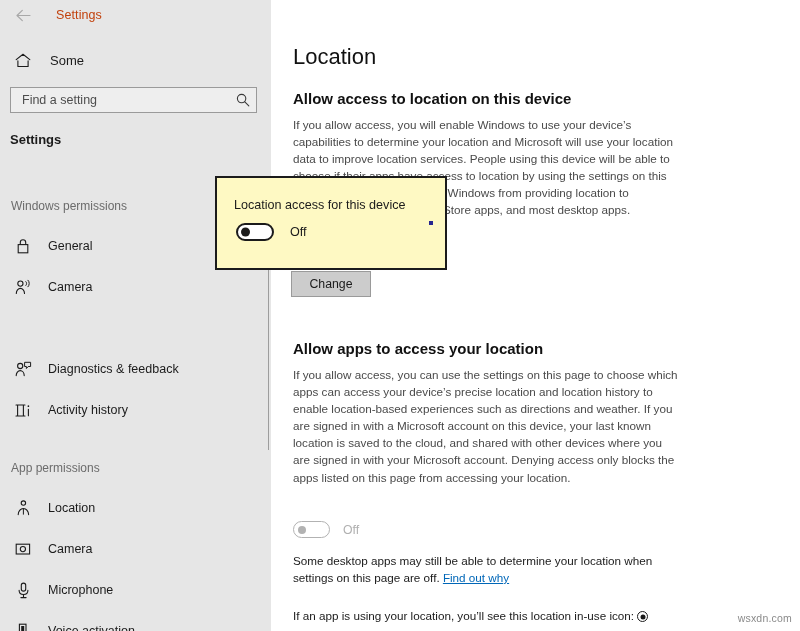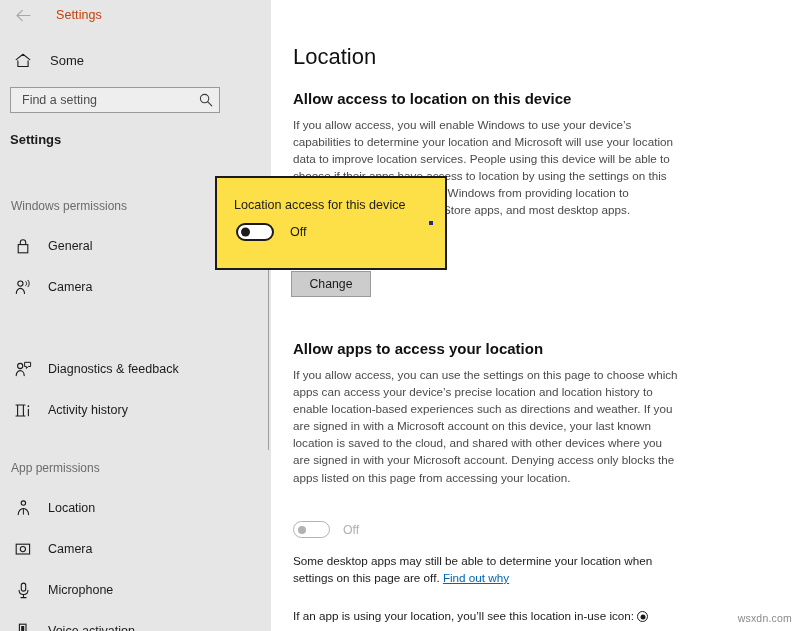--- a/index.html
+++ b/index.html
@@ -41,21 +41,21 @@
   }
   .home-icon {
     width: 22px; margin-left: 12px;
     display: flex; align-items: center; justify-content: center;
     color: #1b1b1b;
   }
   .home-label { margin-left: 16px; font-size: 13px; color: #1b1b1b; }
 
   .search-wrap {
     position: absolute; left: 10px; top: 87px;
-    width: 210px; height: 26px;
+    width: 247px; height: 26px;
     background: #eeeeee;
     border: 1px solid #9a9a9a;
     display: flex; align-items: center;
   }
   .search-input {
     flex: 1; border: none; outline: none; background: transparent;
     font-family: "Liberation Sans", sans-serif;
     font-size: 12.5px; color: #444; padding-left: 11px;
   }
   .search-input::placeholder { color: #4d4d4d; opacity: 1; }
@@ -135,21 +135,21 @@
     transform: translateY(-50%);
     width: 8px; height: 8px; border-radius: 50%;
     background: #b2b2b2;
   }
   .toggle-label { margin-left: 13px; font-size: 12.3px; color: #b0b0b0; }
 
   
   .callout {
     position: absolute; left: 215px; top: 176px;
     width: 232px; height: 94px;
-    background: #fde047; border: 2px solid #1b1b1b;
+    background: #fef9c3; border: 2px solid #1b1b1b;
     z-index: 20;
   }
   .callout-title {
     position: absolute; left: 17px; top: 20px;
     font-size: 12.6px; color: #1b1b1b;
   }
   .callout-toggle-row {
     position: absolute; left: 19px; top: 45px;
     display: flex; align-items: center;
   }

